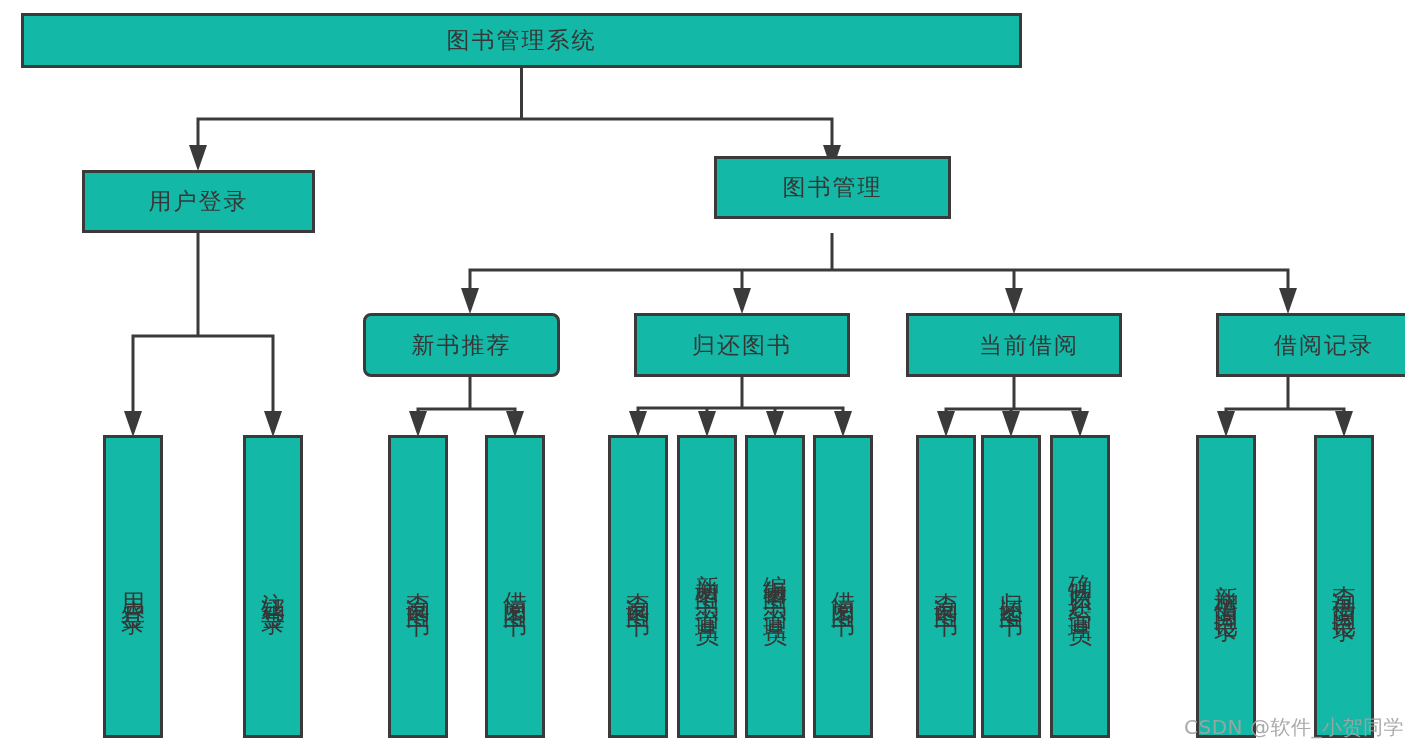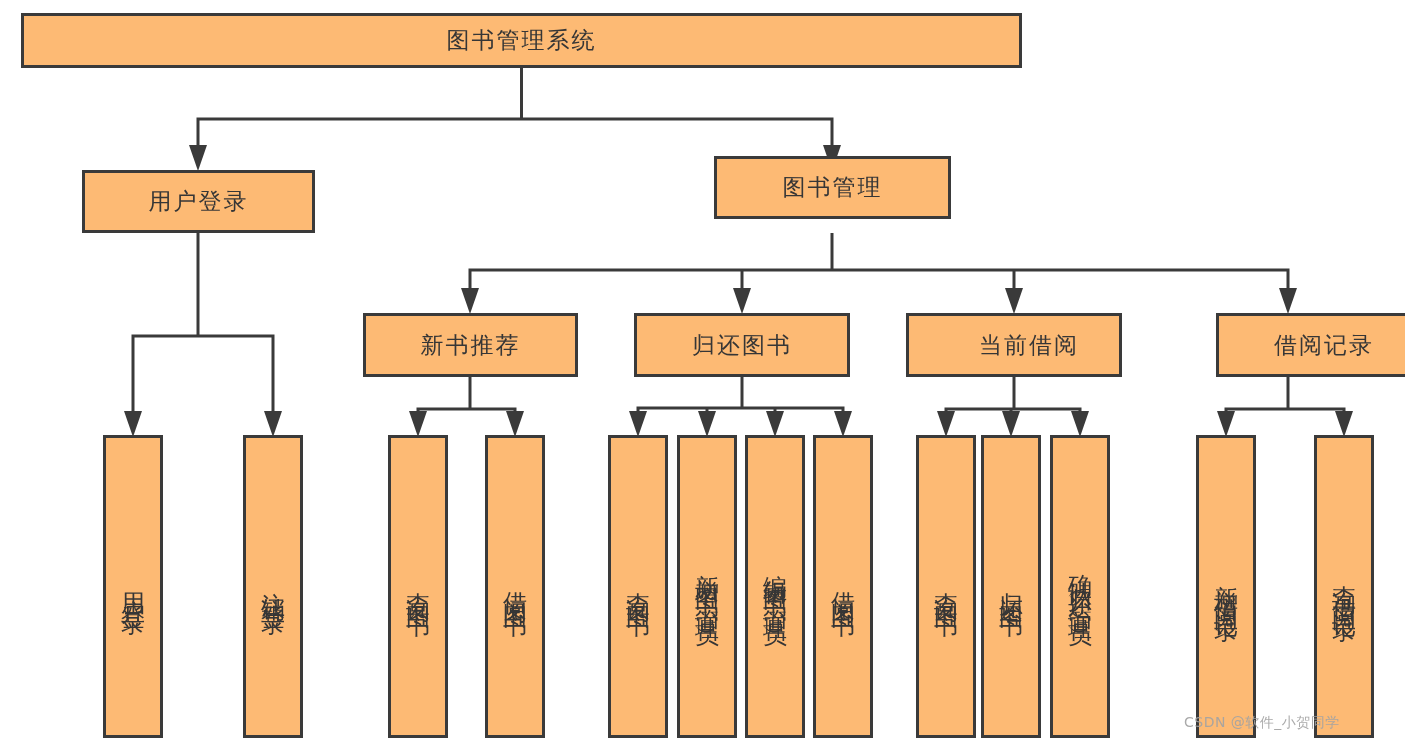--- a/index.html
+++ b/index.html
@@ -13,21 +13,21 @@
   }
   .connectors {
     position: absolute;
     left: 0; top: 0;
     width: 1405px; height: 747px;
     z-index: 1;
   }
   .box {
     position: absolute;
     box-sizing: border-box;
-    background: #fdba74;
+    background: #14b8a6;
     border: 3px solid #3a3a3a;
     display: flex;
     align-items: center;
     justify-content: center;
     color: #363636;
     z-index: 2;
     font-size: 23px;
     letter-spacing: 2px;
     white-space: nowrap;
   }
@@ -36,21 +36,21 @@
     text-orientation: mixed;
     font-size: 24px;
     letter-spacing: 7px;
     white-space: normal;
   }
   .watermark {
     position: absolute;
     left: 1184px;
     top: 714px;
     z-index: 3;
-    font-size: 14px;
+    font-size: 20px;
     letter-spacing: 0.5px;
     color: rgba(163,163,163,0.92);
     white-space: nowrap;
   }
 </style>
 </head>
 <body>
 
 <div class="canvas">
 
@@ -107,21 +107,21 @@
       <polygon points="1217,411 1235,411 1226,437"></polygon>
       <polygon points="1335,411 1353,411 1344,437"></polygon>
     </g>
   </svg>
 
   <div class="box" style="left:21px; top:13px; width:1001px; height:55px;">图书管理系统</div>
 
   <div class="box" style="left:82px; top:170px; width:233px; height:63px;">用户登录</div>
   <div class="box" style="left:714px; top:156px; width:237px; height:63px;">图书管理</div>
 
-  <div class="box" style="left:363px; top:313px; width:215px; height:64px;">新书推荐</div>
+  <div class="box" style="left:363px; top:313px; width:197px; height:64px;border-radius:8px;">新书推荐</div>
   <div class="box" style="left:634px; top:313px; width:216px; height:64px;">归还图书</div>
   <div class="box" style="left:906px; top:313px; width:216px; height:64px;padding-left:30px;">当前借阅</div>
   <div class="box" style="left:1180px; top:313px; width:216px; height:64px;margin-left:36px;">借阅记录</div>
 
   <div class="box vert" style="left:103px; top:435px; width:60px; height:303px;">用户登录</div>
   <div class="box vert" style="left:243px; top:435px; width:60px; height:303px;">注销登录</div>
 
   <div class="box vert" style="left:388px; top:435px; width:60px; height:303px;">查询图书</div>
   <div class="box vert" style="left:485px; top:435px; width:60px; height:303px;">借阅图书</div>
 

